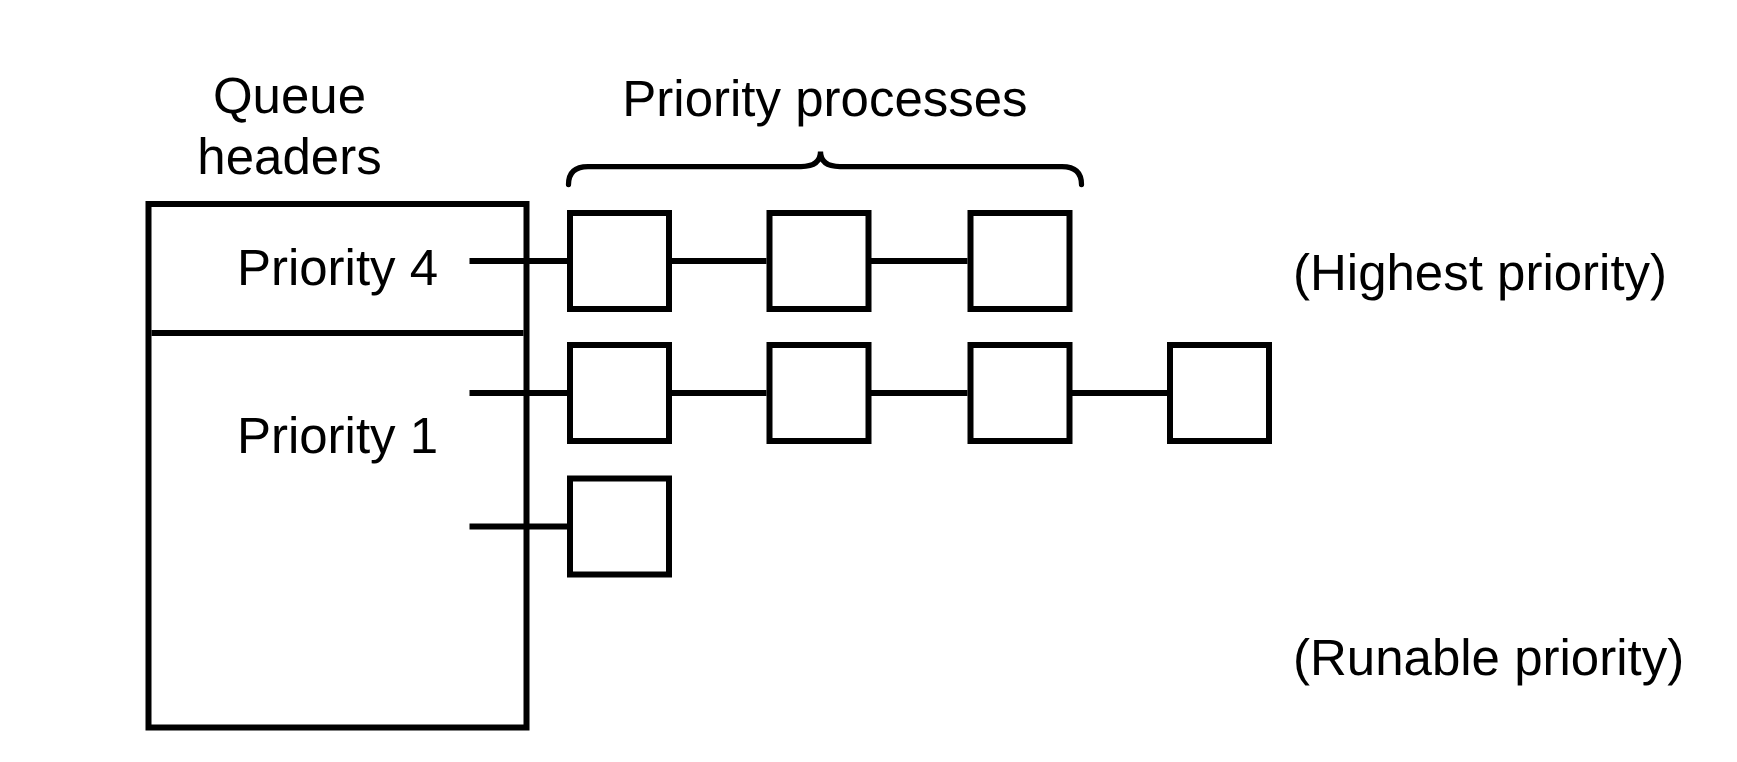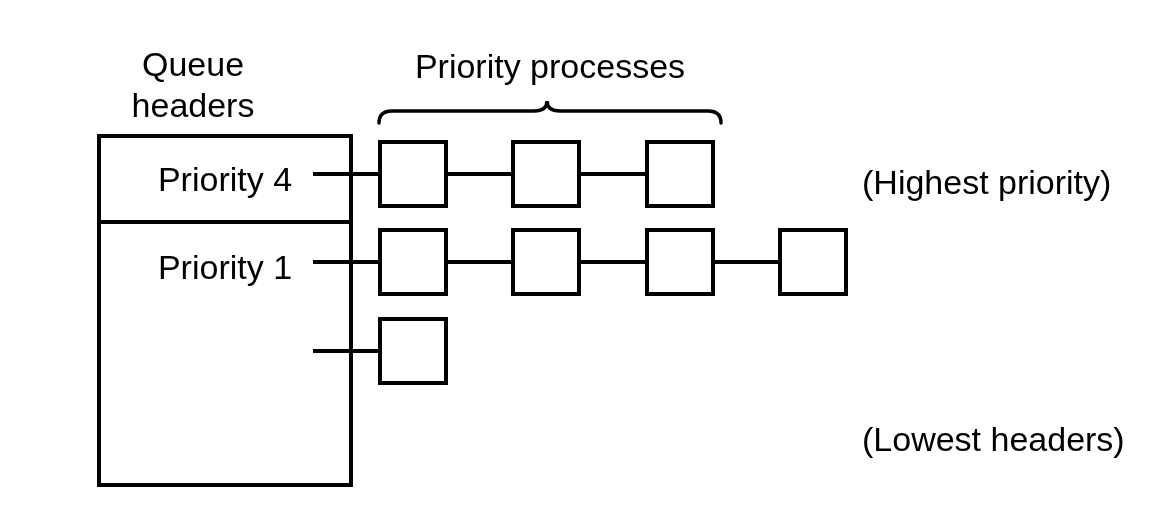--- a/index.html
+++ b/index.html
@@ -60,20 +60,21 @@
   }
   .queue-row {
     border-bottom: 4px solid var(--line);
     display: flex;
     align-items: center;
     justify-content: center;
     font-size: 34px;
   }
   .queue-row:last-child {
     border-bottom: none;
+    align-items: flex-end;
   }
   .process-box {
     position: absolute;
     width: 70px;
     height: 68px;
     box-sizing: border-box;
     border: 4px solid var(--line);
     background: var(--bg);
   }
   .process-link {
@@ -127,14 +128,14 @@
       <div class="process-box" style="left: 511px; top: 228px;"></div>
       <div class="process-link" style="left: 579px; top: 260px; width: 70px;"></div>
       <div class="process-box" style="left: 645px; top: 228px;"></div>
       <div class="process-link" style="left: 713px; top: 260px; width: 69px;"></div>
       <div class="process-box" style="left: 778px; top: 228px;"></div>
       <div class="process-link" style="left: 313px; top: 349px; width: 69px;"></div>
       <div class="process-box" style="left: 378px; top: 317px;"></div>
     </div>
 
 <div class="priority-annotation" style="top: 162px;">(Highest priority)</div>
-    <div class="priority-annotation" style="top: 419px;">(Lowest headers)</div>
+    <div class="priority-annotation" style="top: 419px;">(Runable priority)</div>
   </div>
 
 </body></html>

